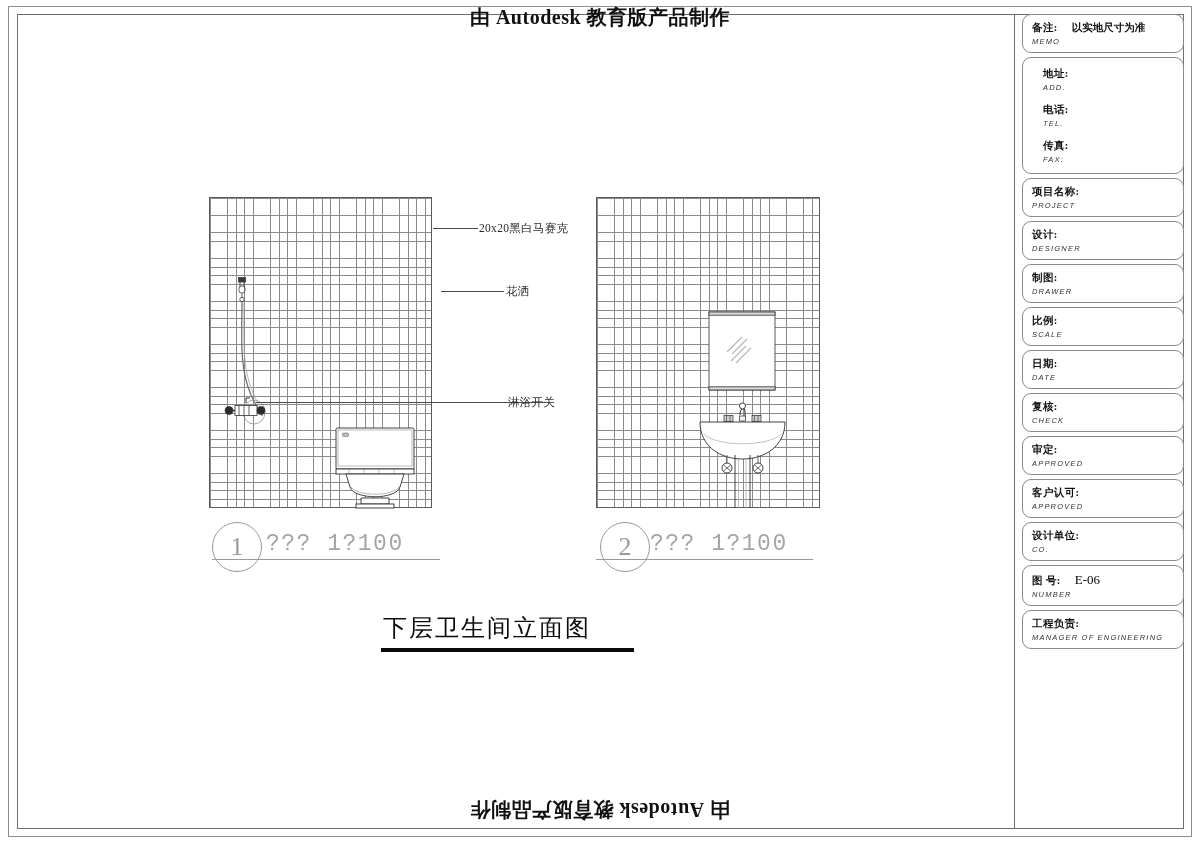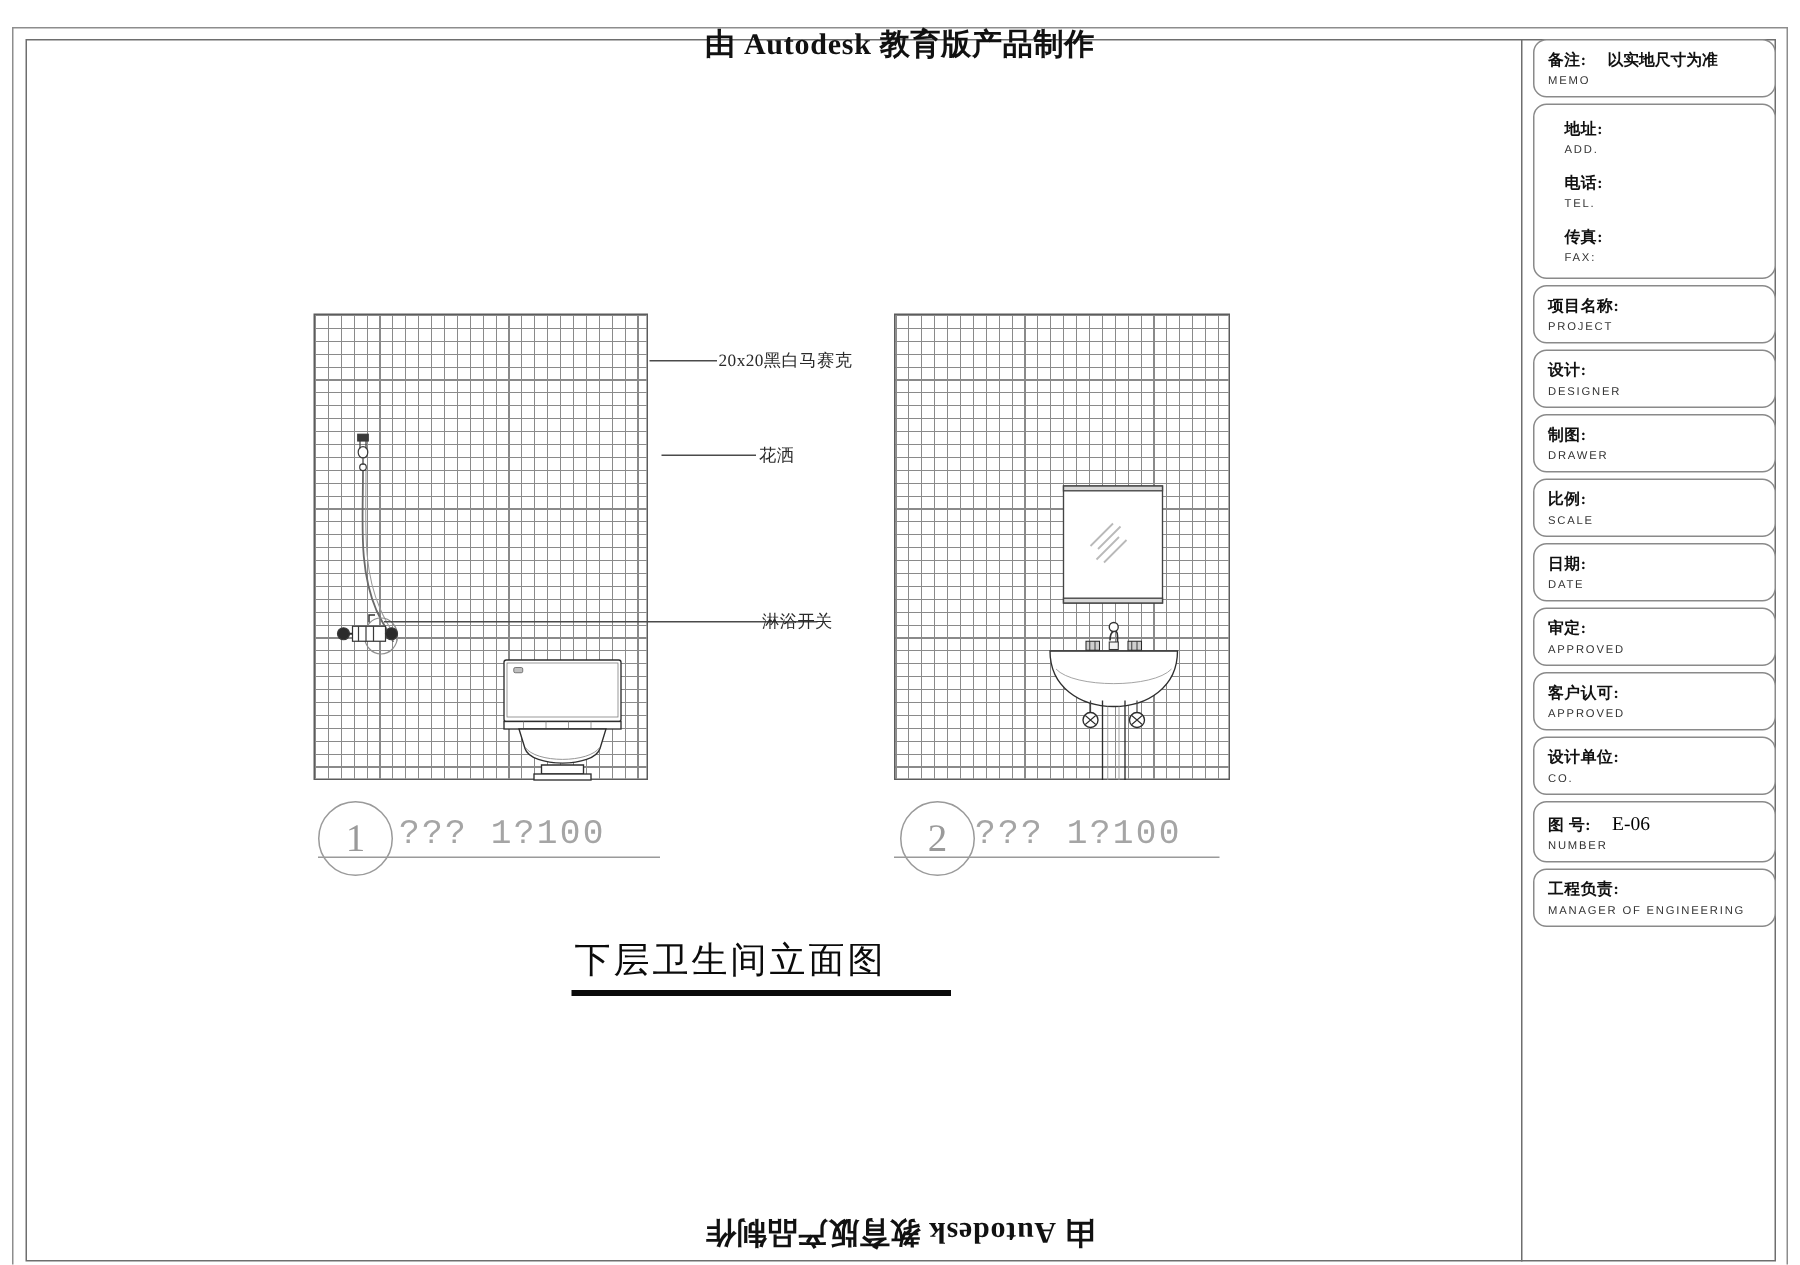--- a/index.html
+++ b/index.html
@@ -6,21 +6,20 @@
   html, body {
     width: 1200px; height: 843px;
     background: #ffffff;
     font-family: "Liberation Sans", sans-serif;
     overflow: hidden;
   }
   #sheet {
     position: relative;
     width: 1200px; height: 825px;
     background: #ffffff;
-    margin-top: 12px;
   }
 
   
   .frame-outer {
     position: absolute;
     left: 8px; top: 6px;
     width: 1184px; height: 831px;
     border: 1px solid #8d8d8d;
   }
   .frame-inner {
@@ -154,20 +153,21 @@
     letter-spacing: 0.4px;
     white-space: nowrap;
   }
   .tb-en {
     font-family: "Liberation Sans", sans-serif;
     font-size: 7.5px;
     color: #333;
     letter-spacing: 1.2px;
     margin-top: 2px;
     white-space: nowrap;
+    font-style: italic;
   }
   .tb-row { display: flex; align-items: baseline; gap: 14px; }
   .tb-value {
     font-family: "Liberation Serif", serif;
     font-size: 10.5px;
     font-weight: bold;
     color: #111;
     white-space: nowrap;
   }
   .tb-value-num {
@@ -362,20 +362,24 @@
     <div class="tb-box">
       <div class="tb-cn">比例:</div>
       <div class="tb-en">SCALE</div>
     </div>
 
     <div class="tb-box">
       <div class="tb-cn">日期:</div>
       <div class="tb-en">DATE</div>
     </div>
 
+    <div class="tb-box">
+      <div class="tb-cn">复核:</div>
+      <div class="tb-en">CHECK</div>
+    </div>
 
     <div class="tb-box">
       <div class="tb-cn">审定:</div>
       <div class="tb-en">APPROVED</div>
     </div>
 
     <div class="tb-box">
       <div class="tb-cn">客户认可:</div>
       <div class="tb-en">APPROVED</div>
     </div>

